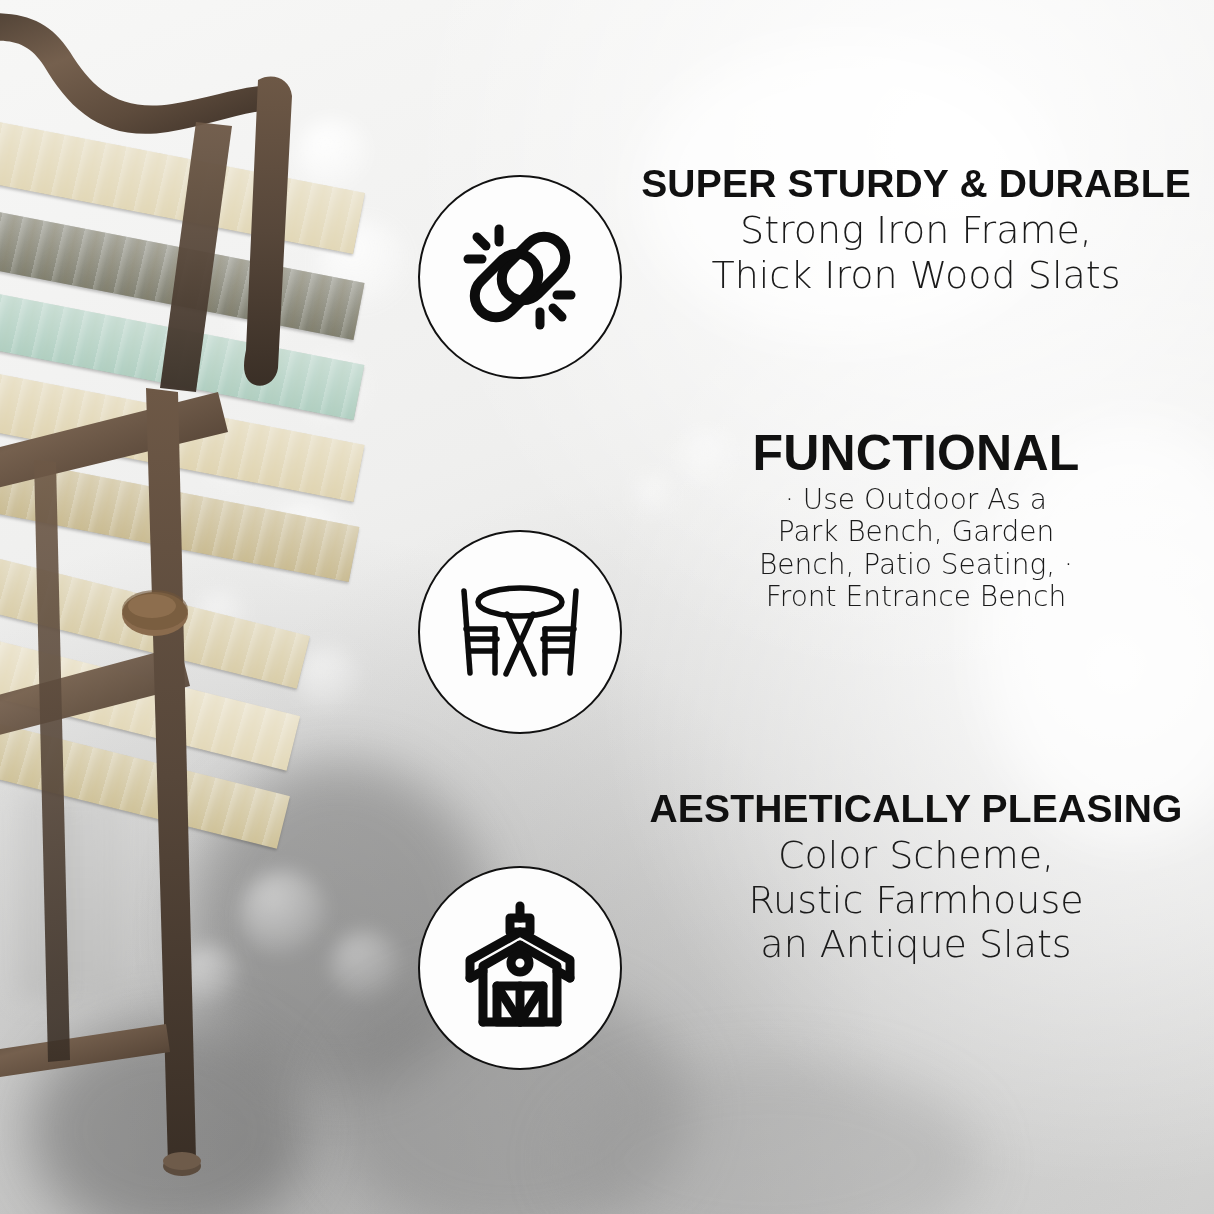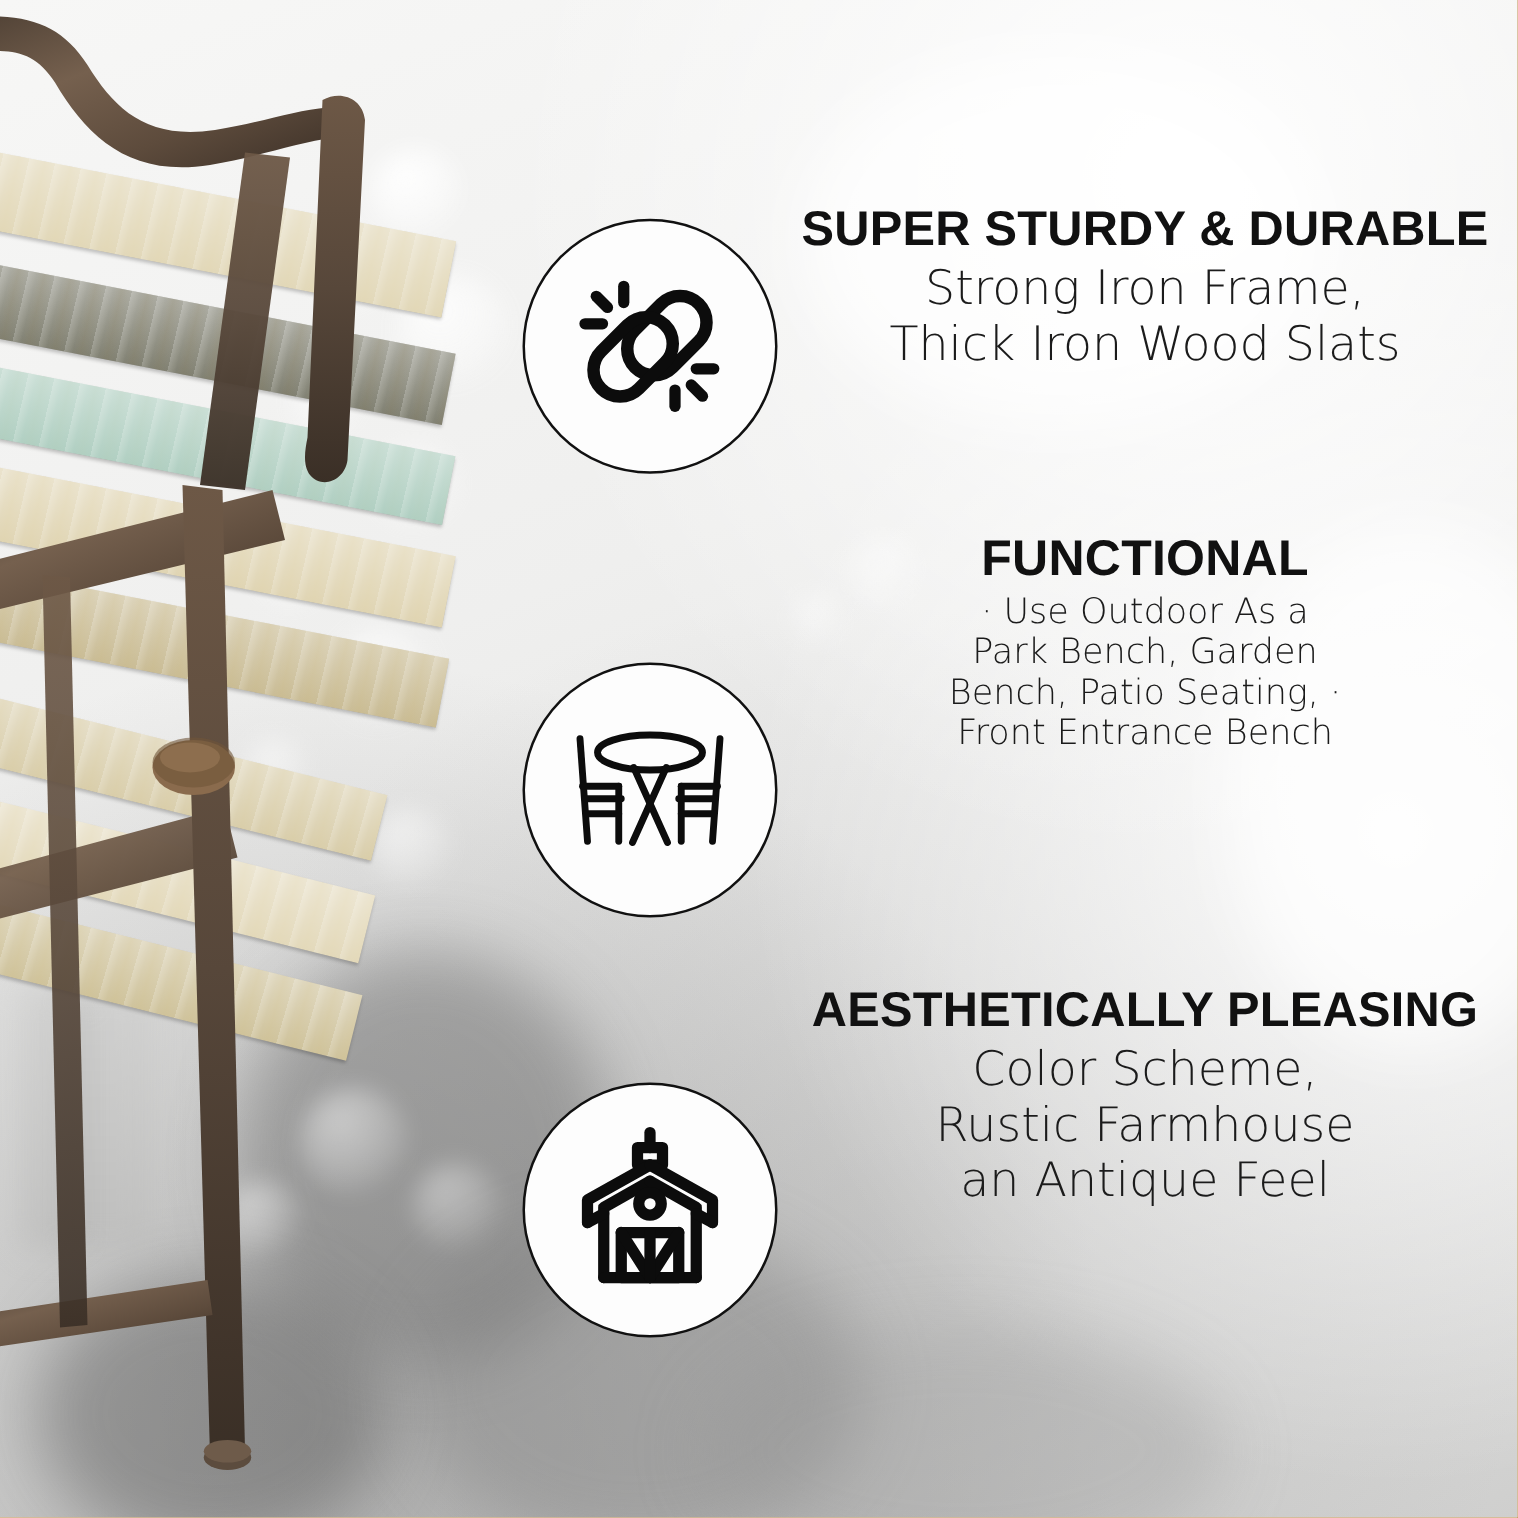--- a/index.html
+++ b/index.html
@@ -10,21 +10,21 @@
   body {
     font-family: "Liberation Sans", sans-serif;
     -webkit-font-smoothing: antialiased;
   }
 
   #infographic {
     position: relative;
     width: 1214px;
     height: 1214px;
     overflow: hidden;
-    background: #a16207;
+    background: #fde047;
   }
 
   
   .bg-base {
     position: absolute;
     inset: 0;
     background:
       radial-gradient(circle at 78% 12%, rgba(255,255,255,0.95) 0%, rgba(255,255,255,0) 38%),
       radial-gradient(circle at 92% 55%, rgba(255,255,255,0.88) 0%, rgba(255,255,255,0) 40%),
       radial-gradient(circle at 55% 85%, rgba(150,150,150,0.30) 0%, rgba(255,255,255,0) 45%),
@@ -281,21 +281,21 @@
             <line x1="97" y1="62" x2="97" y2="106"></line>
 
             <line x1="123" y1="84" x2="97" y2="84"></line>
 
             <line x1="126" y1="62" x2="97" y2="62"></line>
           </g>
         </svg>
       </div>
 
       <div class="copy" style="left:236px; top:425px; width:560px;">
-        <div class="feature-title" style="font-size:40px;">
+        <div class="feature-title" style="font-size:50px;">
           <span>FUNCTIONAL</span>
         </div>
         <div class="feature-body" style="font-size:28px;">
           <span>· Use Outdoor As a</span>
           <span>Park Bench, Garden</span>
           <span>Bench, Patio Seating, ·</span>
           <span>Front Entrance Bench</span>
         </div>
       </div>
     </div>
@@ -333,19 +333,19 @@
       </div>
 
       <div class="copy" style="left:236px; top:787px; width:560px;">
         <div class="feature-title" style="font-size:39px;">
           <span>AESTHETICALLY</span>
           <span>PLEASING</span>
         </div>
         <div class="feature-body" style="font-size:38px;">
           <span>Color Scheme,</span>
           <span>Rustic Farmhouse</span>
-          <span>an Antique Feel</span>
+          <span>an Antique Slats</span>
         </div>
       </div>
     </div>
 
   </div>
 </div>
 
 </body></html>

